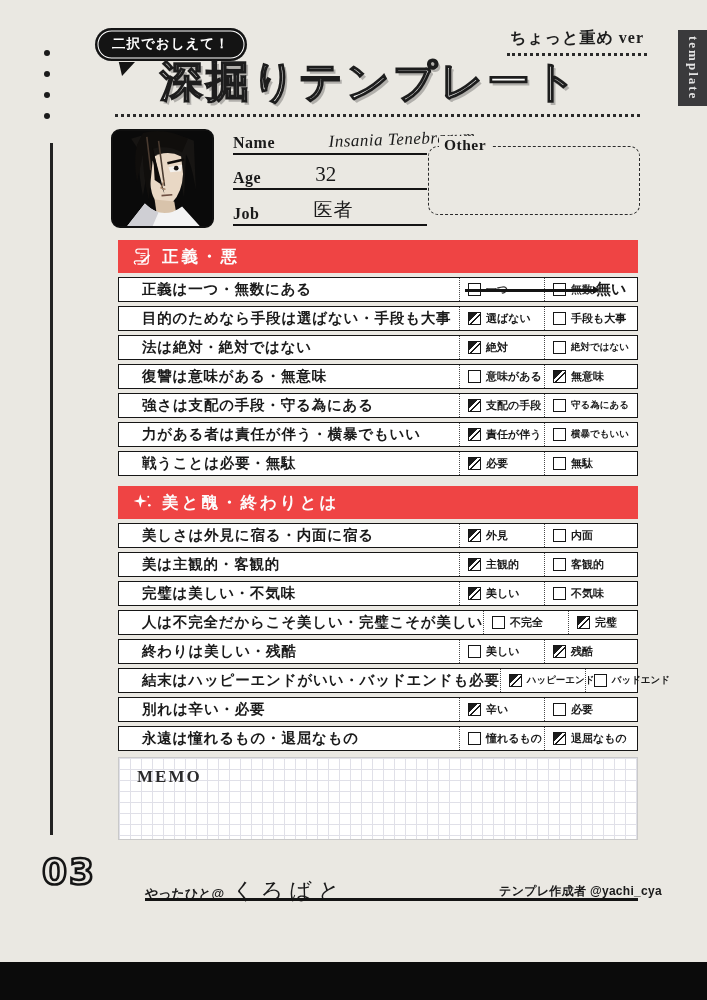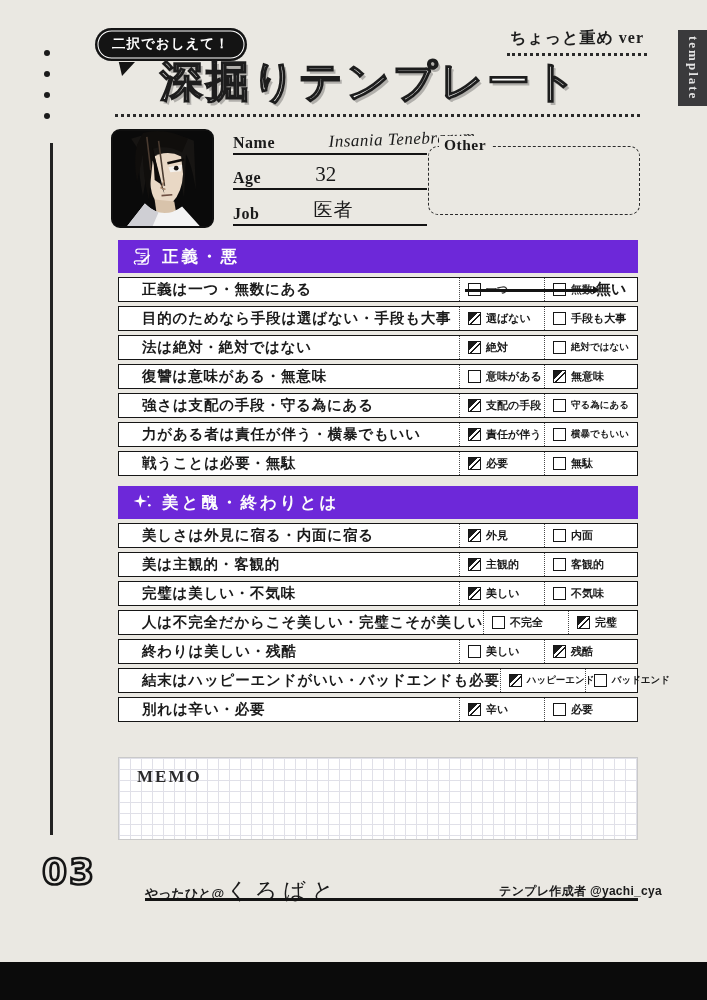--- a/index.html
+++ b/index.html
@@ -76,21 +76,21 @@
   .other-label {
     position:absolute; top:-11px; left:10px;
     background:#eae8e2; padding:0 5px;
     font-weight:bold; font-size:15.5px; letter-spacing:.5px;
   }
 
   
   .sections { left:118px; top:240px; width:520px; }
   .section { margin-bottom:10px; }
   .sec-header {
-    background:#6d28d9; color:#fcfcfc; height:33px;
+    background:#ef4444; color:#fcfcfc; height:33px;
     display:flex; align-items:center; gap:9px;
     padding-left:14px; font-size:16.5px; font-weight:bold; letter-spacing:3px;
     margin-bottom:4px;
   }
   .sec-icon { display:flex; align-items:center; }
   .sec-icon svg { width:21px; height:21px; }
   .row {
     background:#fff; border:1.7px solid #161616; height:25px;
     display:flex; align-items:stretch; margin-bottom:4px;
   }
@@ -124,21 +124,21 @@
   }
   .memo-label { font-size:17px; font-weight:bold; letter-spacing:2px; color:#2b2b2b; }
 
   
   .page-num {
     left:42px; top:854px;
     font-family:"DejaVu Sans","Liberation Sans",sans-serif;
     font-size:36px; font-weight:bold; letter-spacing:2px;
     color:#eae8e2; -webkit-text-stroke:2.6px #151515; line-height:1;
   }
-  .done-by { left:145px; top:876px; display:flex; align-items:flex-end; gap:2px; }
+  .done-by { left:145px; top:876px; display:flex; align-items:flex-end; gap:8px; }
   .done-by-label { font-family:"Liberation Sans","DejaVu Sans",sans-serif; font-weight:bold; font-size:13px; padding-bottom:3px; }
   .done-by-value { font-size:22px; letter-spacing:6px; }
   .footer-rule { left:145px; top:898px; width:493px; height:2.5px; background:#141414; }
   .credit { left:0; top:883px; width:638px; text-align:right;
     font-family:Liberation Sans, sans-serif; font-weight:bold; font-size:12px; letter-spacing:.3px;margin-left:24px; }
 
   .bottom-bar { left:0; top:962px; width:707px; height:38px; background:#0b0b0b; }
 </style>
 </head>
 <body>
@@ -416,20 +416,33 @@
               <span class="cb checked"></span>
               <span class="lbl">辛い</span>
             </div>
             <div class="opt opt2">
               <span class="cb"></span>
               <span class="lbl">必要</span>
             </div>
           </div>
   </div>
 
+  <div class="row">
+    <div class="q">永遠は憧れるもの・退屈なもの</div>
+    <div class="opts">
+            <div class="opt">
+              <span class="cb"></span>
+              <span class="lbl">憧れるもの</span>
+            </div>
+            <div class="opt opt2">
+              <span class="cb checked"></span>
+              <span class="lbl">退屈なもの</span>
+            </div>
+          </div>
+  </div>
 </div>
   </div>
 </div>
 
 <div class="abs memo">
   <span class="memo-label">MEMO</span>
 </div>
 
 <div class="abs page-num">03</div>
 <div class="abs done-by">

